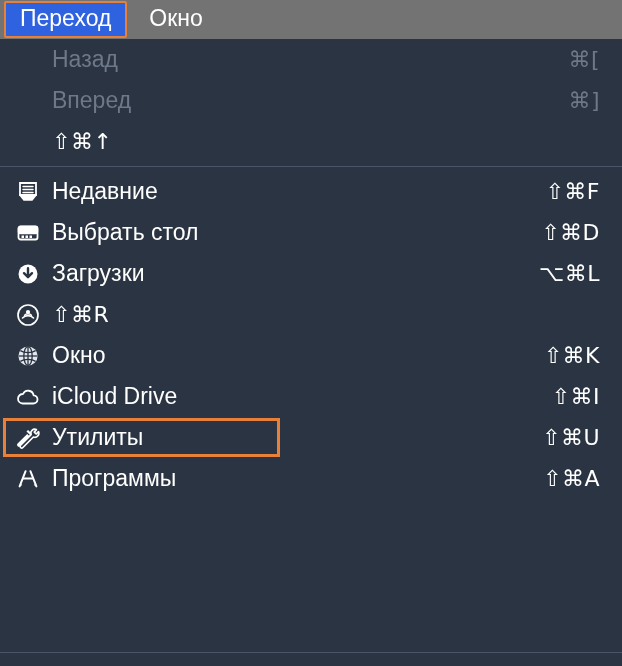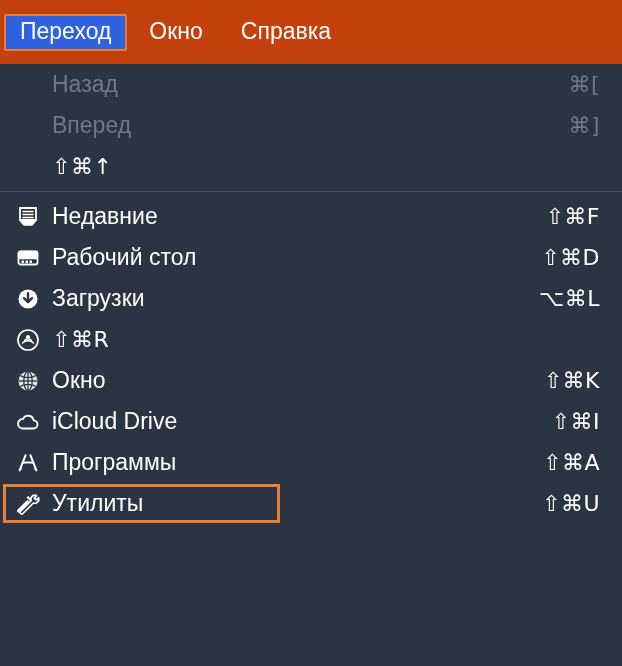--- a/index.html
+++ b/index.html
@@ -11,22 +11,22 @@
     width: 622px;
     height: 666px;
     overflow: hidden;
     font-family: "Liberation Sans", "DejaVu Sans", sans-serif;
     -webkit-font-smoothing: antialiased;
   }
 
   
   .menubar {
     position: relative;
-    height: 64px;
-    background: #c2410c;
+    height: 39px;
+    background: #737373;
     display: flex;
     align-items: center;
     padding-left: 4px;
     box-sizing: border-box;
   }
   .menubar-item {
     font-size: 23px;
     color: #ffffff;
     padding: 4px 14px 6px 14px;
     line-height: 1;
@@ -108,21 +108,20 @@
     right: 0;
     bottom: 4px;
   }
 </style>
 </head>
 <body>
 
 <div class="menubar">
   <div class="menubar-item active">Переход</div>
   <div class="menubar-item">Окно</div>
-  <div class="menubar-item">Справка</div>
 </div>
 
 <div class="menu">
 
   <div class="menu-row disabled">
     <span class="icon-slot"></span>
     <span class="label">Назад</span>
     <span class="shortcut">⌘[</span>
   </div>
 
@@ -161,21 +160,21 @@
       <svg width="24" height="24" viewBox="0 0 24 24">
         <rect x="2.5" y="5.5" width="19" height="13" rx="2" fill="none" stroke="#fff" stroke-width="1.8"></rect>
         <rect x="2.5" y="5.5" width="19" height="7" rx="2" fill="#fff" stroke="#fff" stroke-width="1.4"></rect>
         <g fill="#fff">
           <rect x="5.5" y="14.5" width="2.5" height="2.5"></rect>
           <rect x="9.5" y="14.5" width="2.5" height="2.5"></rect>
           <rect x="13.5" y="14.5" width="2.5" height="2.5"></rect>
         </g>
       </svg>
     </span>
-    <span class="label">Рабочий стол</span>
+    <span class="label">Выбрать стол</span>
     <span class="shortcut">⇧⌘D</span>
   </div>
 
   <div class="menu-row">
     <span class="icon-slot">
       <svg width="24" height="24" viewBox="0 0 24 24">
         <circle cx="12" cy="12" r="9.5" fill="#fff"></circle>
         <path d="M12 6.2v8.6M8 11.2l4 4 4-4" fill="none" stroke="#2b3442" stroke-width="2.4" stroke-linecap="round" stroke-linejoin="round"></path>
       </svg>
     </span>
@@ -217,42 +216,42 @@
   <div class="menu-row">
     <span class="icon-slot">
       <svg width="24" height="24" viewBox="0 0 24 24">
         <path d="M6.6 18.5h10.6a4.1 4.1 0 0 0 .4-8.2 5.6 5.6 0 0 0-10.6-1.3 4.3 4.3 0 0 0-.4 9.5z" fill="none" stroke="#fff" stroke-width="1.8" stroke-linejoin="round"></path>
       </svg>
     </span>
     <span class="label">iCloud Drive</span>
     <span class="shortcut">⇧⌘I</span>
   </div>
 
+  <div class="menu-row selected">
+    <span class="icon-slot">
+      <svg width="24" height="24" viewBox="0 0 24 24">
+        <path d="M4.2 20.2l9.6-9.6 -2.6-2.6 -9.6 9.6a1.8 1.8 0 0 0 2.6 2.6z" fill="#fff"></path>
+        <path d="M10.5 5.5l3.8 3.8 1.6-1.6-3.8-3.8z" fill="#fff"></path>
+        <path d="M20.4 3.6a4 4 0 0 0-5.3 5.1L4.6 19.2a1.6 1.6 0 0 0 2.3 2.3L17.4 11a4 4 0 0 0 5.1-5.3l-2.3 2.3-1.9-1.9z" fill="none" stroke="#fff" stroke-width="1.7" stroke-linejoin="round"></path>
+      </svg>
+    </span>
+    <span class="label">Утилиты</span>
+    <span class="shortcut">⇧⌘U</span>
+  </div>
+
   <div class="menu-row">
     <span class="icon-slot">
       <svg width="24" height="24" viewBox="0 0 24 24">
         <g stroke="#fff" stroke-width="2" stroke-linecap="round" fill="none">
           <path d="M9.6 4.2L3.6 19.4"></path>
           <path d="M14.4 4.2l6 15.2"></path>
           <path d="M7.3 11.4h9.4"></path>
         </g>
         <path d="M3 19.8l1.4-3 2 1.1z" fill="#fff"></path>
         <path d="M21 19.8l-1.4-3-2 1.1z" fill="#fff"></path>
       </svg>
     </span>
     <span class="label">Программы</span>
     <span class="shortcut">⇧⌘A</span>
   </div>
 
-  <div class="menu-row selected">
-    <span class="icon-slot">
-      <svg width="24" height="24" viewBox="0 0 24 24">
-        <path d="M4.2 20.2l9.6-9.6 -2.6-2.6 -9.6 9.6a1.8 1.8 0 0 0 2.6 2.6z" fill="#fff"></path>
-        <path d="M10.5 5.5l3.8 3.8 1.6-1.6-3.8-3.8z" fill="#fff"></path>
-        <path d="M20.4 3.6a4 4 0 0 0-5.3 5.1L4.6 19.2a1.6 1.6 0 0 0 2.3 2.3L17.4 11a4 4 0 0 0 5.1-5.3l-2.3 2.3-1.9-1.9z" fill="none" stroke="#fff" stroke-width="1.7" stroke-linejoin="round"></path>
-      </svg>
-    </span>
-    <span class="label">Утилиты</span>
-    <span class="shortcut">⇧⌘U</span>
-  </div>
-
   <div class="separator bottom"></div>
 </div>
 
 </body></html>

